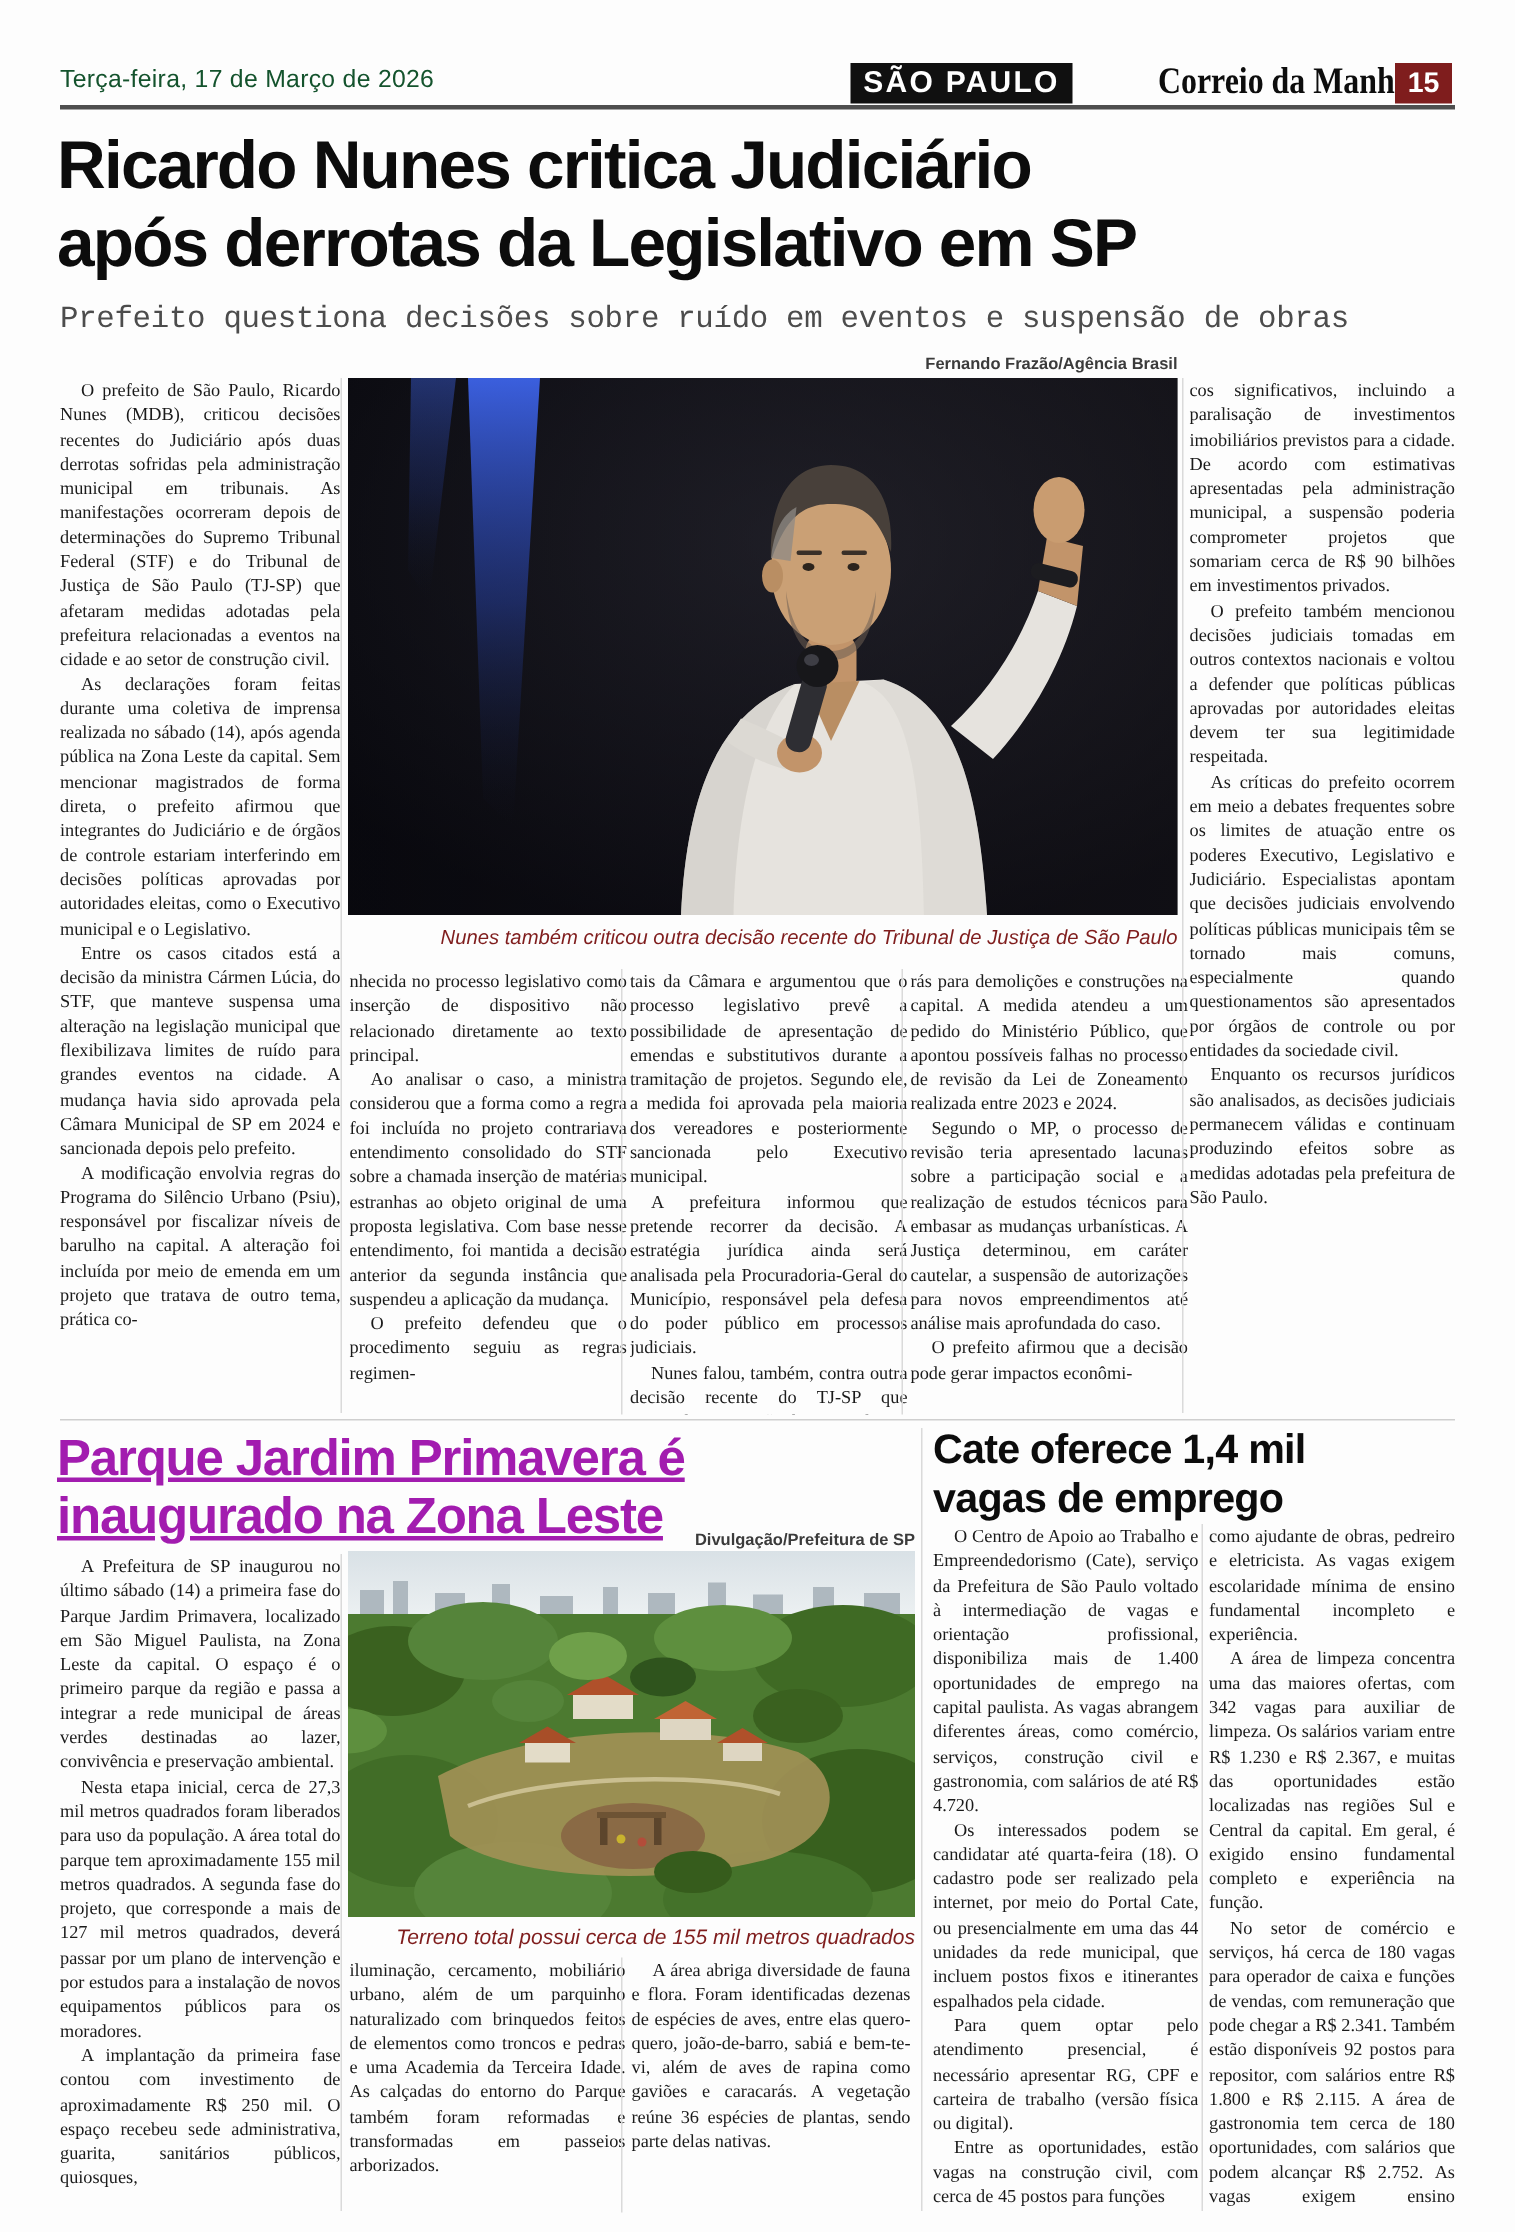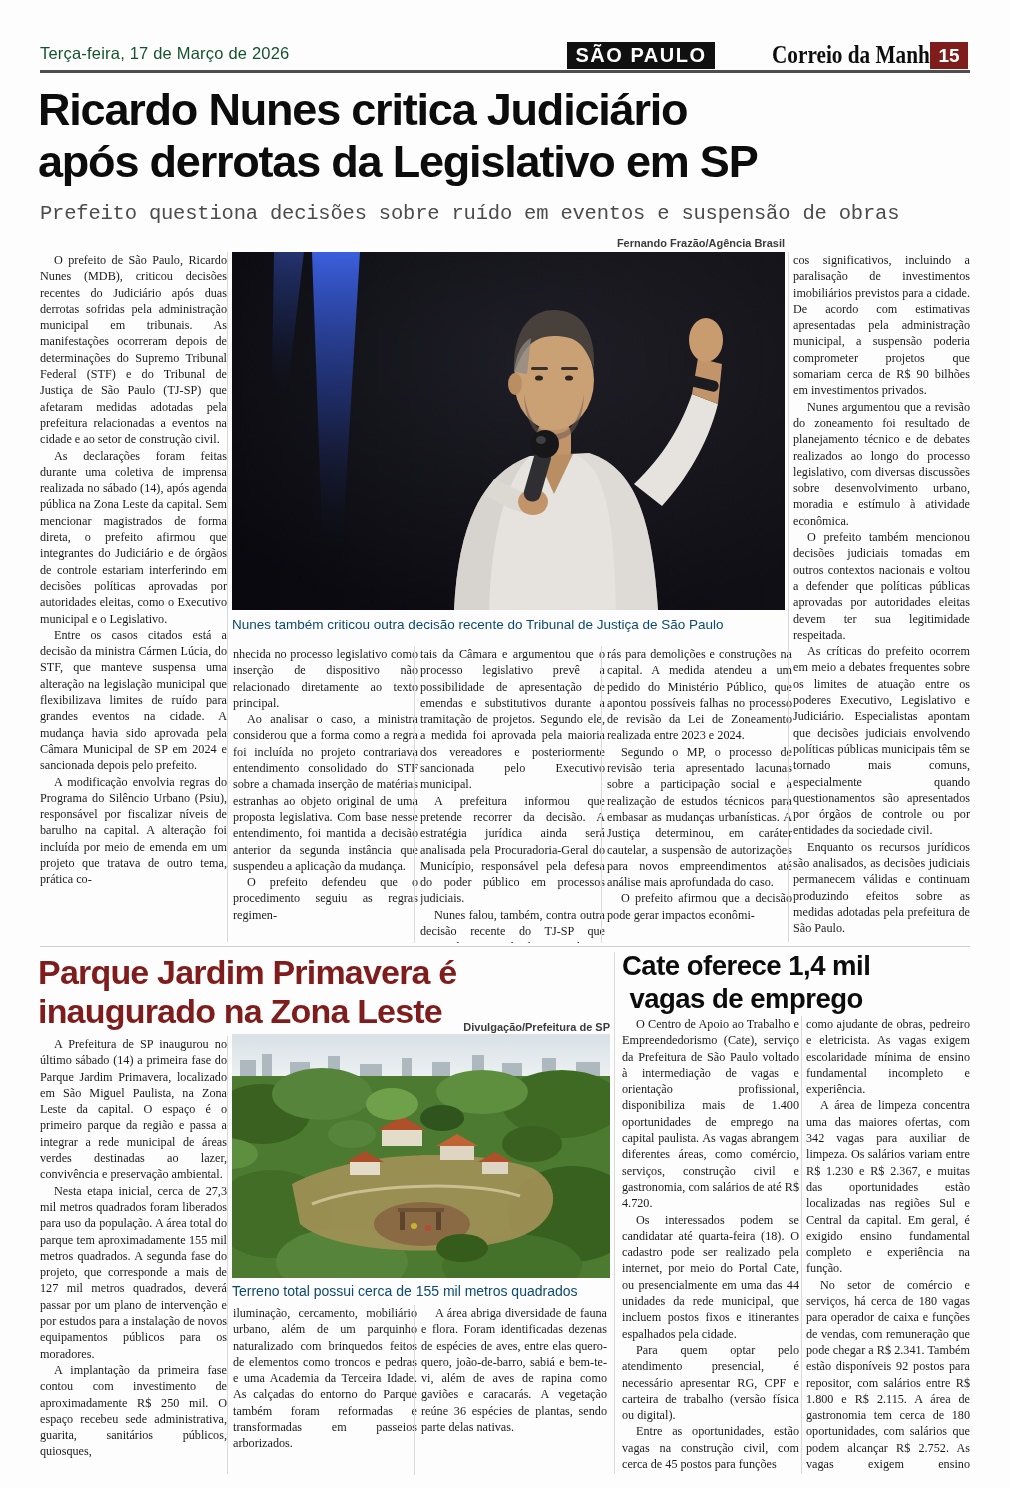--- a/index.html
+++ b/index.html
@@ -26,27 +26,27 @@
     left:930px; top:42px; width:38px; height:27px; background:#7f1d1d; color:#fff;
     font-weight:700; font-size:19px; display:flex; align-items:center; justify-content:center;
   }
   .hrule-dark { left:40px; top:70px; width:930px; height:3px; background:#4e4e4e; }
   .hrule-light { left:40px; top:946px; width:930px; height:1px; background:#cfcfcf; }
 
   
   .headline { left:38px; top:84px; color:#0c0c0c; }
   .headline .hl-line { font-weight:700; font-size:45px; line-height:52px; letter-spacing:-1.2px; white-space:nowrap; }
   .deck { left:40px; top:202px; font-size:20.5px; color:#4c4c4c; letter-spacing:-.2px;font-family:Liberation Mono, monospace; }
-  .sub-headline { color:#7f1d1d; }
+  .sub-headline { color:#a21caf;text-decoration:underline; }
   .sub-headline .hl-line { font-weight:700; font-size:34px; line-height:39px; letter-spacing:-.8px; white-space:nowrap; }
-  .mini-headline .hl-line { font-weight:700; font-size:27.5px; line-height:33px; letter-spacing:-.5px; white-space:nowrap;text-align:center; }
+  .mini-headline .hl-line { font-weight:700; font-size:27.5px; line-height:33px; letter-spacing:-.5px; white-space:nowrap; }
 
   
   .credit { font-size:11px; font-weight:700; color:#3b3b3b; text-align:right; }
-  .caption { font-size:13.5px; font-weight:500; color:#0c4a6e; }
+  .caption { font-style:italic; font-size:13.5px; font-weight:500; color:#7f1d1d;text-align:right; }
   figure.photo { margin:0; overflow:hidden; background:#0d0c11; }
   figure.photo svg { display:block; }
 
   
   .col {
     font-family:"Liberation Serif", serif; font-size:12.2px; line-height:16.3px;
     text-align:justify; color:#1a1a1a; overflow:hidden;
   }
   .col .para { margin:0; text-indent:14px; }
   .col.cont .para:first-child { text-indent:0; }
@@ -138,21 +138,20 @@
       <p class="para">A prefeitura informou que pretende recorrer da decisão. A estratégia jurídica ainda será analisada pela Procuradoria-Geral do Município, responsável pela defesa do poder público em processos judiciais.</p>
       <p class="para">Nunes falou, também, contra outra decisão recente do TJ-SP que suspendeu a emissão de novos alva-</p>
     </div>
   <div class="abs col cont" style="left:607px;top:646px;width:185px;height:297px;">
       <p class="para">rás para demolições e construções na capital. A medida atendeu a um pedido do Ministério Público, que apontou possíveis falhas no processo de revisão da Lei de Zoneamento realizada entre 2023 e 2024.</p>
       <p class="para">Segundo o MP, o processo de revisão teria apresentado lacunas sobre a participação social e a realização de estudos técnicos para embasar as mudanças urbanísticas. A Justiça determinou, em caráter cautelar, a suspensão de autorizações para novos empreendimentos até análise mais aprofundada do caso.</p>
       <p class="para">O prefeito afirmou que a decisão pode gerar impactos econômi-</p>
     </div>
   <div class="abs col cont" style="left:793px;top:252px;width:177px;height:690px;">
       <p class="para">cos significativos, incluindo a paralisação de investimentos imobiliários previstos para a cidade. De acordo com estimativas apresentadas pela administração municipal, a suspensão poderia comprometer projetos que somariam cerca de R$ 90 bilhões em investimentos privados.</p>
-      <p class="para">Nunes argumentou que a revisão do zoneamento foi resultado de planejamento técnico e de debates realizados ao longo do processo legislativo, com diversas discussões sobre desenvolvimento urbano, moradia e estímulo à atividade econômica.</p>
       <p class="para">O prefeito também mencionou decisões judiciais tomadas em outros contextos nacionais e voltou a defender que políticas públicas aprovadas por autoridades eleitas devem ter sua legitimidade respeitada.</p>
       <p class="para">As críticas do prefeito ocorrem em meio a debates frequentes sobre os limites de atuação entre os poderes Executivo, Legislativo e Judiciário. Especialistas apontam que decisões judiciais envolvendo políticas públicas municipais têm se tornado mais comuns, especialmente quando questionamentos são apresentados por órgãos de controle ou por entidades da sociedade civil.</p>
       <p class="para">Enquanto os recursos jurídicos são analisados, as decisões judiciais permanecem válidas e continuam produzindo efeitos sobre as medidas adotadas pela prefeitura de São Paulo.</p>
     </div>
 
   <div class="abs vrule" style="left:227px;top:252px;height:690px;"></div>
   <div class="abs vrule" style="left:414px;top:646px;height:297px;"></div>
   <div class="abs vrule" style="left:601px;top:646px;height:297px;"></div>
   <div class="abs vrule" style="left:788px;top:252px;height:690px;"></div>
 

